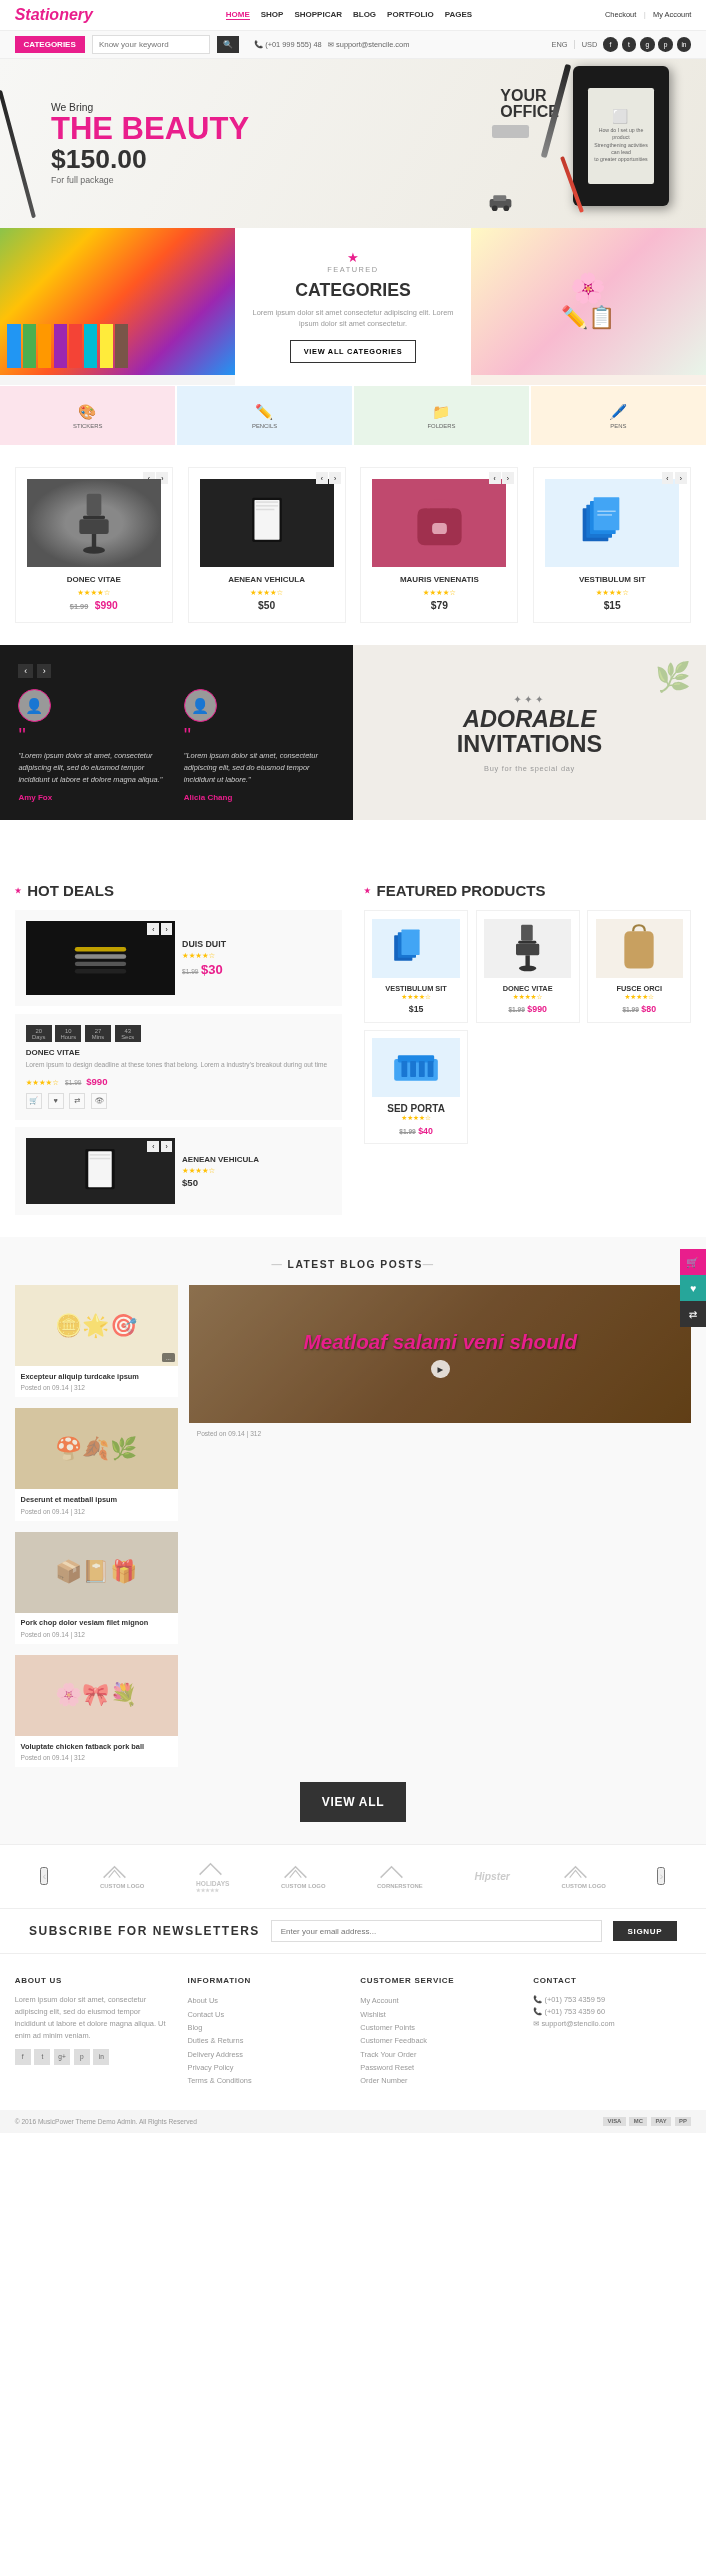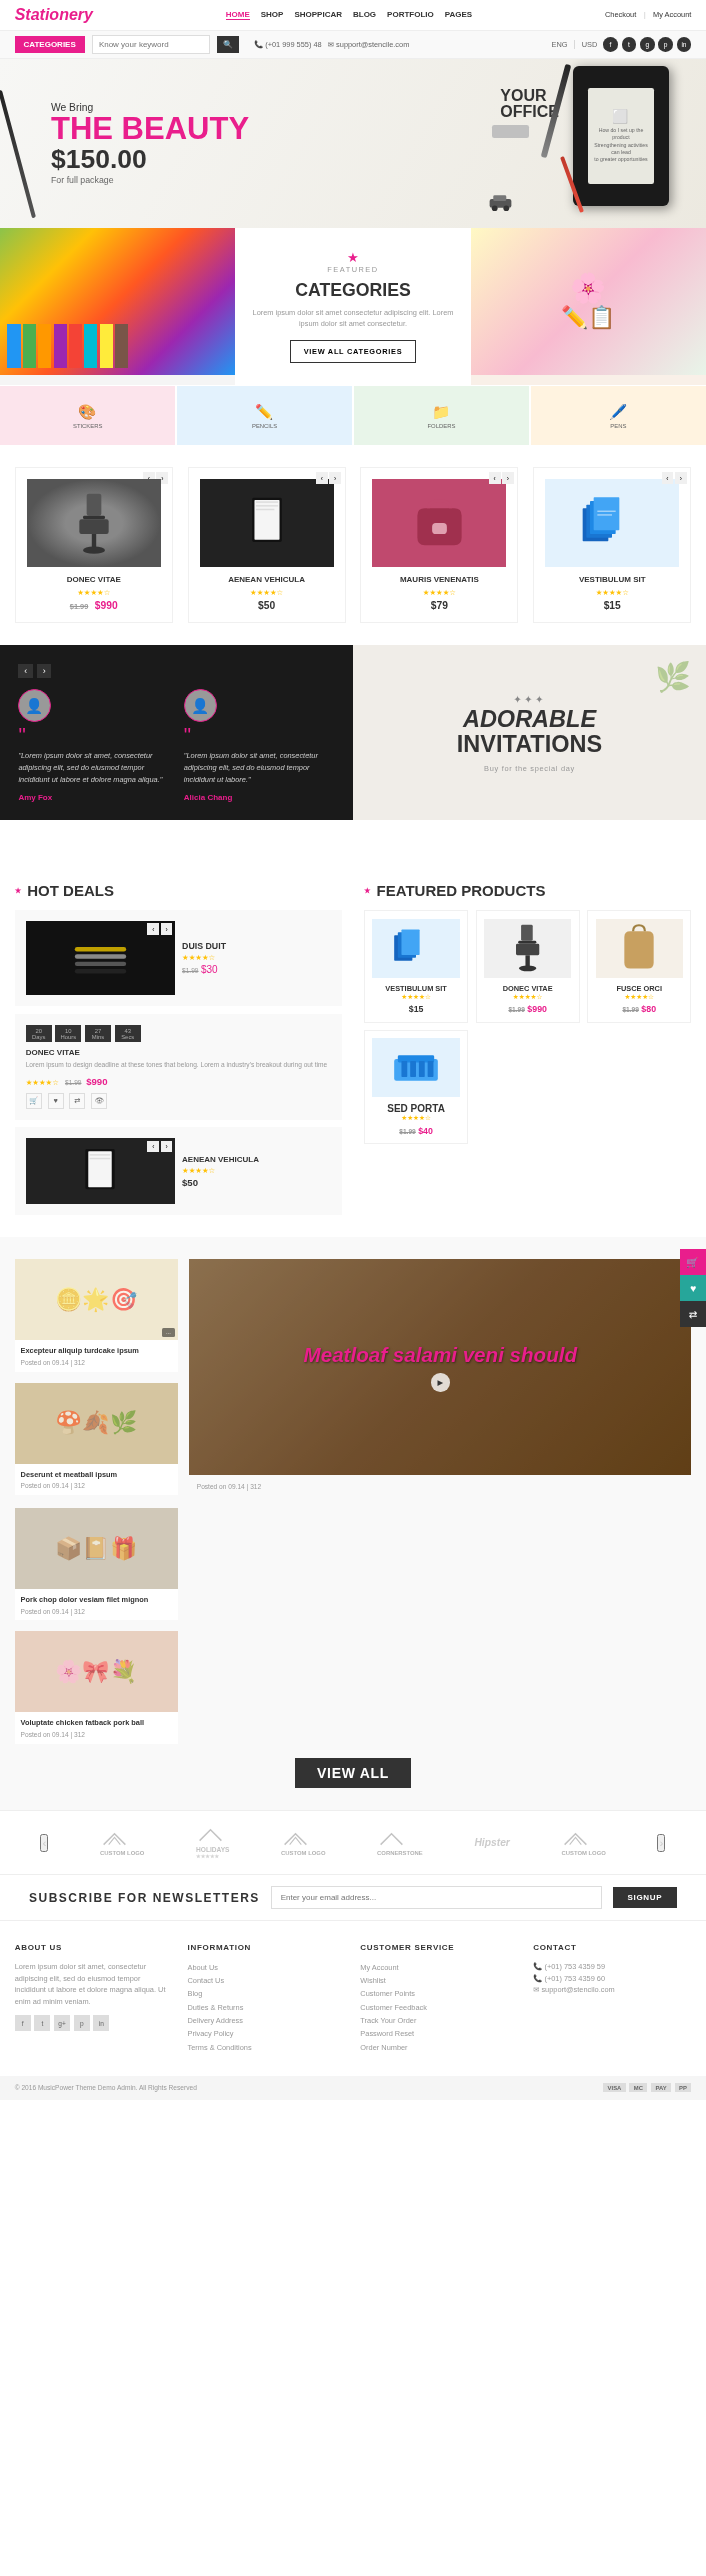--- a/index.html
+++ b/index.html
@@ -102,21 +102,21 @@
     .blog-img.flowers2 { background: #e8d0c0; }
     .blog-content { padding: 5.9px; }
     .blog-title { font-size: 7.4px; font-weight: bold; color: #333; margin-bottom: 2.9px; line-height: 1.3; }
     .blog-meta { font-size: 6.6px; color: #999; }
     .blog-main-card { grid-column: span 2; position: relative; }
     .blog-main-img { width: 100%; height: 147px; background: #c8a882; position: relative; }
     .blog-overlay { position: absolute; inset: 0; background: rgba(0,0,0,0.3); display: flex; align-items: center; justify-content: center; flex-direction: column; }
     .blog-overlay-text { font-size: 20.6px; font-weight: 900; color: #e91e8c; text-align: center; line-height: 1.2; font-style: italic; text-shadow: 0.7px 0.7px 2.2px rgba(0,0,0,0.5); }
     .blog-overlay-icon { width: 18.4px; height: 18.4px; border-radius: 50%; background: rgba(255,255,255,0.8); display: flex; align-items: center; justify-content: center; font-size: 7.4px; margin-top: 5.9px; cursor: pointer; }
     .view-all-blog { display: flex; justify-content: center; margin-top: 14.7px; }
-    .view-all-blog-btn { background: #333; color: #fff; border: none; padding: 7px 22px; font-size: 14px; text-transform: uppercase; font-weight: bold; cursor: pointer; letter-spacing: 0.7px; }
+    .view-all-blog-btn { background: #333; color: #fff; border: none; padding: 13px 22px; font-size: 12px; text-transform: uppercase; font-weight: bold; cursor: pointer; letter-spacing: 0.7px; }
 
     
     .brands-section { padding: 14.7px; display: flex; align-items: center; justify-content: space-around; border-top: 0.7px solid #eee; border-bottom: 0.7px solid #eee; }
     .brand-logo { opacity: 0.5; font-size: 7.4px; font-weight: bold; color: #666; }
     .brand-arrow { font-size: 11.8px; color: #ccc; cursor: pointer; }
 
     
     .newsletter { background: #fff; padding: 11px 29px; display: flex; align-items: center; justify-content: space-between; border-bottom: 0.7px solid #eee; }
     .newsletter-label { font-size: 12px; font-weight: bold; text-transform: uppercase; letter-spacing: 1.5px; }
     .newsletter-input { flex: 1; margin: 0 11px; border: 0.7px solid #ddd; padding: 5.9px 8.8px; font-size: 8px; }
@@ -424,21 +424,21 @@
         <svg width="59" height="44" viewBox="0 0 80 60">
           <rect x="5" y="15" width="70" height="6" rx="3" fill="#c0a000"></rect>
           <rect x="5" y="25" width="70" height="6" rx="3" fill="#888"></rect>
           <rect x="5" y="35" width="70" height="6" rx="3" fill="#555"></rect>
           <rect x="5" y="45" width="70" height="6" rx="3" fill="#222"></rect>
         </svg>
       </div>
       <div>
         <div style="font-size:8.8px;font-weight:bold;text-transform:uppercase;">DUIS DUIT</div>
         <div class="stars" style="font-size:7.4px;margin:2.2px 0;">★★★★☆</div>
-        <div><span style="font-size:6.6px;color:#999;text-decoration:line-through;">$1.99</span> <span style="font-size:10px;font-weight:normal;color:#e91e8c;">$30</span></div>
+        <div><span style="font-size:6.6px;color:#999;text-decoration:line-through;">$1.99</span> <span style="font-size:13px;font-weight:bold;color:#e91e8c;">$30</span></div>
       </div>
     </div>
 
     <div style="background:#f9f9f9;padding:11px;margin-bottom:7.4px;">
       <div style="display:flex;gap:3.7px;margin-bottom:5.9px;">
         <div class="timer-unit">
             <span>20</span>
             <span>Days</span>
           </div>
         <div class="timer-unit">
@@ -557,20 +557,21 @@
         <div style="font-size:8.8px;font-weight:bold;">
           <span style="font-size:6.6px;color:#999;text-decoration:line-through;">$1.99</span>
           <span style="color:#e91e8c;">$40</span>
         </div>
       </div>
     </div>
   </div>
 </section>
 
 <section class="blog-section">
+  <div class="blog-section-title">LATEST BLOG POSTS</div>
   <div style="display:grid;grid-template-columns:1fr 2fr 1fr;gap:11px;">
 
     <div style="display:flex;flex-direction:column;gap:11px;">
       <div class="blog-card">
         <div class="blog-img stamp" style="height:81px;background:#f0e8d0;display:flex;align-items:center;justify-content:center;position:relative;overflow:hidden;">
           <div style="font-size:22px;opacity:0.6;">🪙🌟🎯</div>
           <div style="position:absolute;bottom:3.7px;right:3.7px;background:rgba(0,0,0,0.5);color:#fff;font-size:5.9px;padding:1.5px 3.7px;border-radius:1.5px;">...</div>
         </div>
         <div class="blog-content">
           <div class="blog-title">Excepteur aliquip turdcake ipsum</div>
@@ -582,21 +583,21 @@
           <div style="font-size:22px;opacity:0.6;">🍄🍂🌿</div>
         </div>
         <div class="blog-content">
           <div class="blog-title">Deserunt et meatball ipsum</div>
           <div class="blog-meta">Posted on 09.14 | 312</div>
         </div>
       </div>
     </div>
 
     <div class="blog-main-card">
-      <div class="blog-main-img" style="background:linear-gradient(135deg,#c8a070,#a07040,#8a5a20);position:relative;height:216px;">
+      <div class="blog-main-img" style="background:linear-gradient(135deg,#c8a070,#a07040,#8a5a20);position:relative;height:138px;">
         <div class="blog-overlay">
           <div class="blog-overlay-text">Meatloaf salami veni should</div>
           <div class="blog-overlay-icon">▶</div>
         </div>
       </div>
       <div class="blog-content" style="padding:7.4px;">
         <div class="blog-meta">Posted on 09.14 | 312</div>
       </div>
     </div>
 

